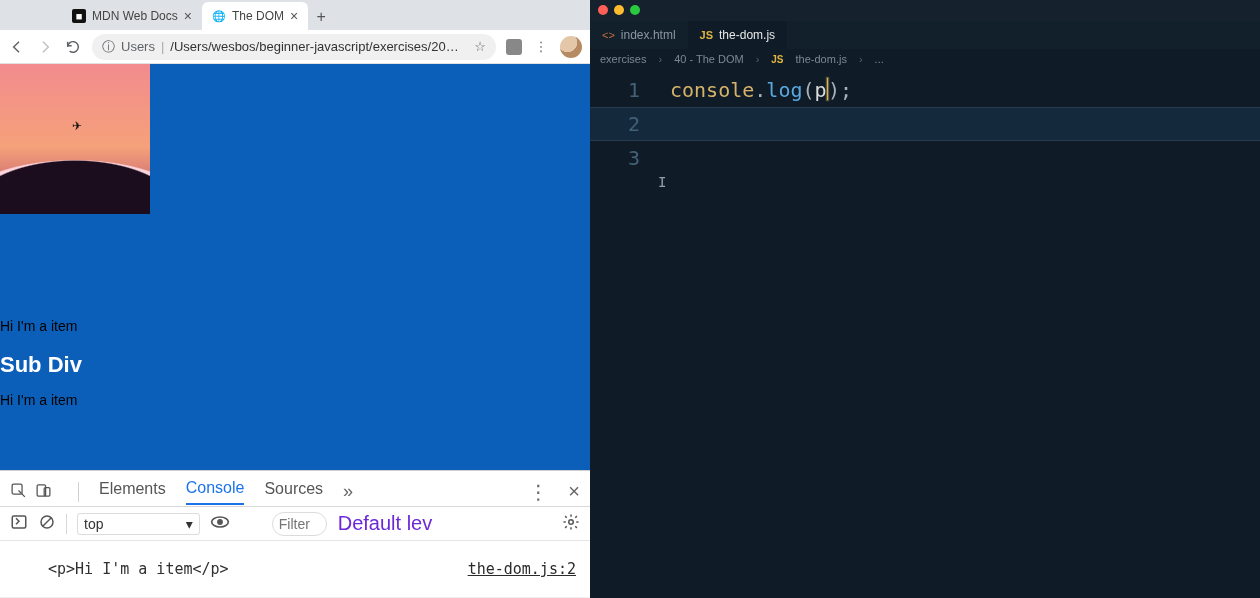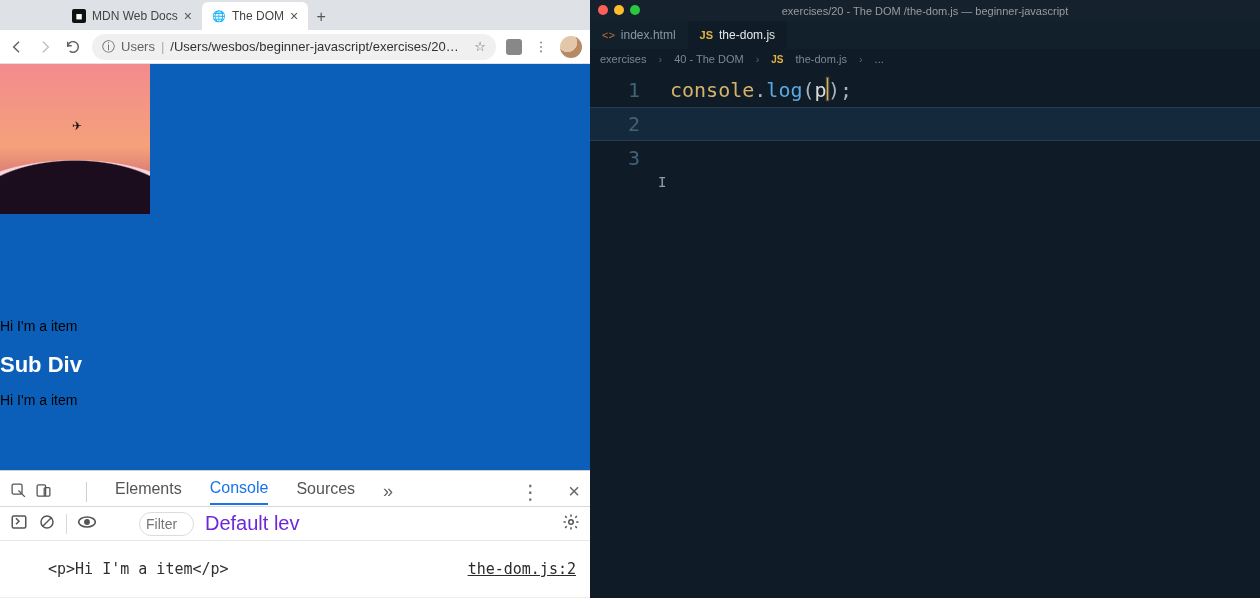--- a/index.html
+++ b/index.html
@@ -33,21 +33,21 @@
       radial-gradient(ellipse 170% 70% at 50% 96%, rgba(255,220,230,0.9) 45%, transparent 46%),
       linear-gradient(180deg,#f28b8e 0%,#f5a17a 55%,#b34a6e 100%);
   }
   .hero-img::after{content:"✈";position:absolute;top:55px;left:72px;font-size:12px;color:#111;}
   .content-text { position:absolute; top:250px; left:0; font-size:14px; }
   .content-text p { margin:4px 0; }
   .content-text h2 { font-size:22px; font-weight:700; color:#fff; margin:18px 0 14px; }
 
   
   .devtools { height:128px; border-top:1px solid #cfcfcf; background:#fff; font-size:15px; color:#333; display:flex; flex-direction:column; }
-  .dt-tabs { display:flex; align-items:center; gap:28px; padding:6px 10px 0 10px; height:36px; border-bottom:1px solid #d9d9d9; }
+  .dt-tabs { display:flex; align-items:center; gap:20px; padding:6px 10px 0 10px; height:36px; border-bottom:1px solid #d9d9d9; }
   .dt-devicons { display:flex; gap:8px; align-items:center; margin-right:6px; }
   .dt-devicons svg { width:17px; height:17px; stroke:#555; fill:none; stroke-width:1.8; }
   .dt-tab { padding-bottom:6px; font-size:16px; color:#555; cursor:pointer; }
   .dt-tab.active { color:#1a73e8; border-bottom:2px solid #1a73e8; }
   .dt-spacer { flex:1; }
   .dt-icon { color:#666; font-size:18px; }
   .dt-icon.big { font-size:20px; }
 
   .dt-filter { display:flex; align-items:center; gap:10px; height:34px; padding:0 10px; border-bottom:1px solid #e6e6e6; font-size:15px; }
   .dt-filter .ctx { display:flex; align-items:center; gap:6px; padding:2px 6px; border:1px solid #dcdcdc; border-radius:3px; font-size:14px; flex:1; max-width:200px; }
@@ -180,20 +180,24 @@
               <polyline points="9 10 13 14 9 18" transform="translate(-1,-3)"></polyline>
             </svg>
         </span>
         <span>
           <svg width="18" height="18" viewBox="0 0 24 24" fill="none" stroke="#555" stroke-width="2">
               <circle cx="12" cy="12" r="8"></circle>
               <line x1="6" y1="18" x2="18" y2="6"></line>
             </svg>
         </span>
         <span style="border-left:1px solid #d9d9d9;height:20px;"></span>
+        <div class="ctx">
+          <span>top</span>
+          <span class="dd">▾</span>
+        </div>
         <span>
           <svg width="20" height="14" viewBox="0 0 24 14" fill="none" stroke="#555" stroke-width="2">
               <ellipse cx="12" cy="7" rx="10" ry="6"></ellipse>
               <circle cx="12" cy="7" r="2.5" fill="#555"></circle>
             </svg>
         </span>
         <input placeholder="Filter" style="">
         <span class="levels">Default lev</span>
         <span class="dt-spacer"></span>
         <span>
@@ -211,21 +215,20 @@
     </div>
   </div>
 
   <div class="right">
     <div class="titlebar">
       <div class="traffic">
         <span class="tl-red"></span>
         <span class="tl-yel"></span>
         <span class="tl-grn"></span>
       </div>
-      <span class="tbtitle">exercises/20 - The DOM /the-dom.js — beginner-javascript</span>
     </div>
 
     <div class="editor-tabs">
       <div class="etab">
         <span class="fico html">&lt;&gt;</span>
         <span>index.html</span>
       </div>
       <div class="etab active">
         <span class="fico js">JS</span>
         <span>the-dom.js</span>

